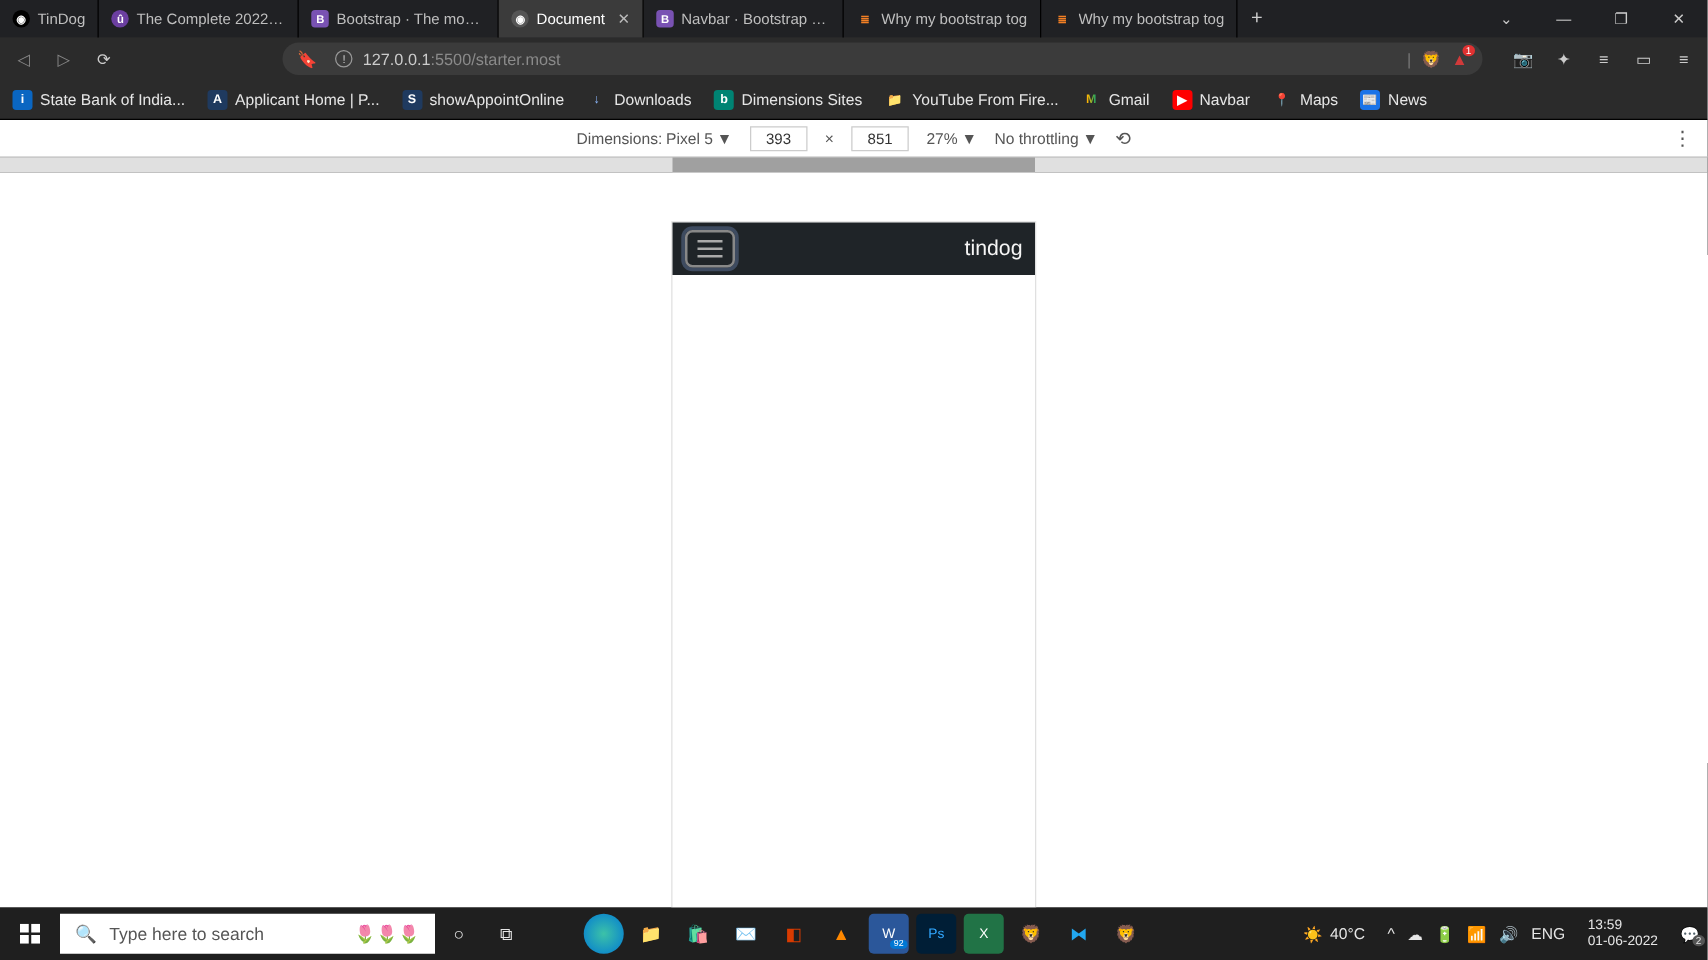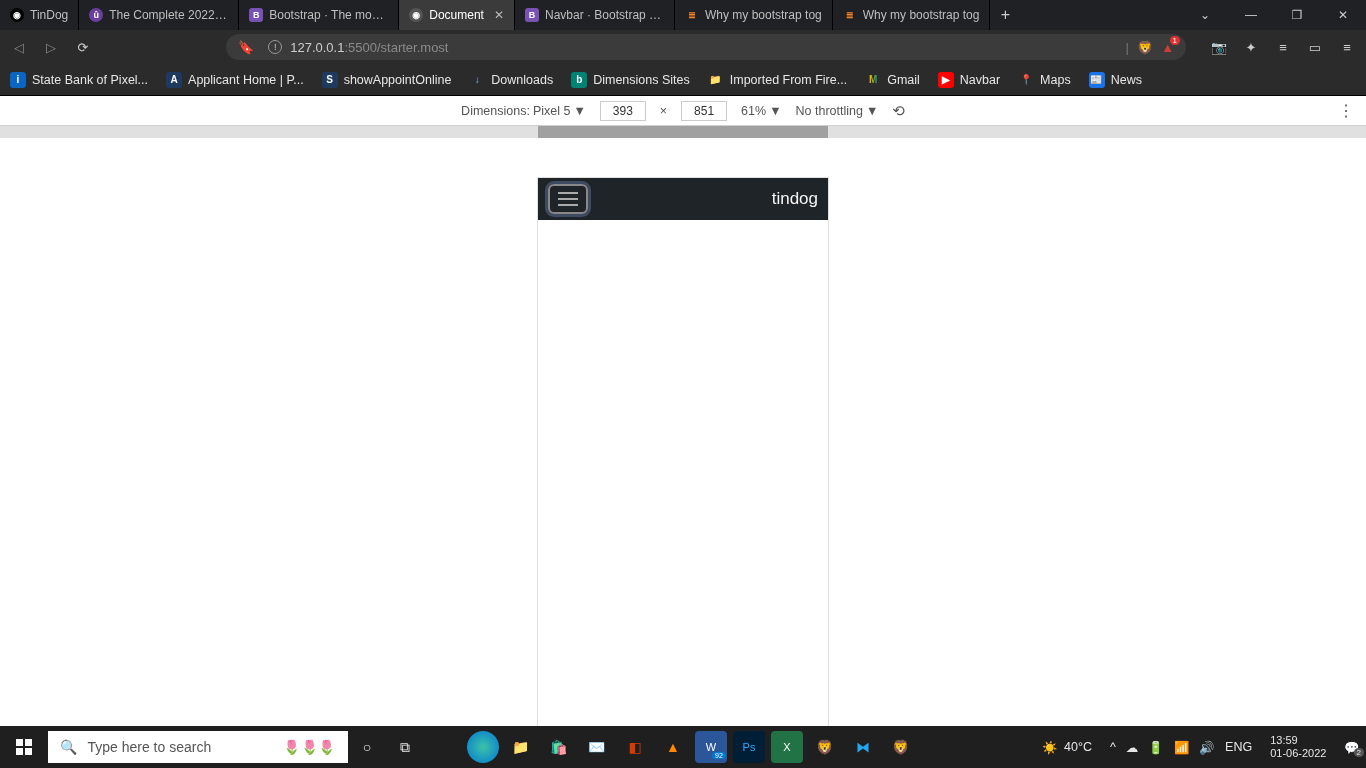--- a/index.html
+++ b/index.html
@@ -118,41 +118,41 @@
     <span class="tbtn enabled">✦</span>
     <span class="tbtn enabled">≡</span>
     <span class="tbtn enabled">▭</span>
     <span class="tbtn enabled">≡</span>
   </div>
 </div>
 
 <div class="bookmarks">
   <div class="bm">
       <span class="bmicon" style="background:#0a66c2">i</span>
-      <span>State Bank of Pixel...</span>
+      <span>State Bank of India...</span>
     </div>
   <div class="bm">
       <span class="bmicon" style="background:#1f3a5f">A</span>
       <span>Applicant Home | P...</span>
     </div>
   <div class="bm">
       <span class="bmicon" style="background:#1f3a5f">S</span>
       <span>showAppointOnline</span>
     </div>
   <div class="bm">
       <span class="bmicon" style="color:#8ab4f8">↓</span>
       <span>Downloads</span>
     </div>
   <div class="bm">
       <span class="bmicon" style="background:#008373">b</span>
       <span>Dimensions Sites</span>
     </div>
   <div class="bm">
       <span class="bmicon">📁</span>
-      <span>Imported From Fire...</span>
+      <span>YouTube From Fire...</span>
     </div>
   <div class="bm">
       <span class="bmicon" style="background:linear-gradient(90deg,#ea4335,#fbbc04,#34a853,#4285f4);-webkit-background-clip:text;color:transparent;font-weight:bold">M</span>
       <span>Gmail</span>
     </div>
   <div class="bm">
       <span class="bmicon" style="background:#ff0000">▶</span>
       <span>Navbar</span>
     </div>
   <div class="bm">
@@ -168,21 +168,21 @@
 <div class="devbar">
   <span class="drop">
     <span>Dimensions:</span>
     <span>Pixel 5</span>
     <span>▼</span>
   </span>
   <input class="dim-input" value="393" style="">
   <span>×</span>
   <input class="dim-input" value="851" style="">
   <span class="drop">
-      <span>61%</span> 
+      <span>27%</span> 
       <span>▼</span>
     </span>
   <span class="drop">
       <span>No throttling</span> 
       <span>▼</span>
     </span>
   <span style="font-size:15px">⟲</span>
   <span class="kebab">⋮</span>
 </div>
 

